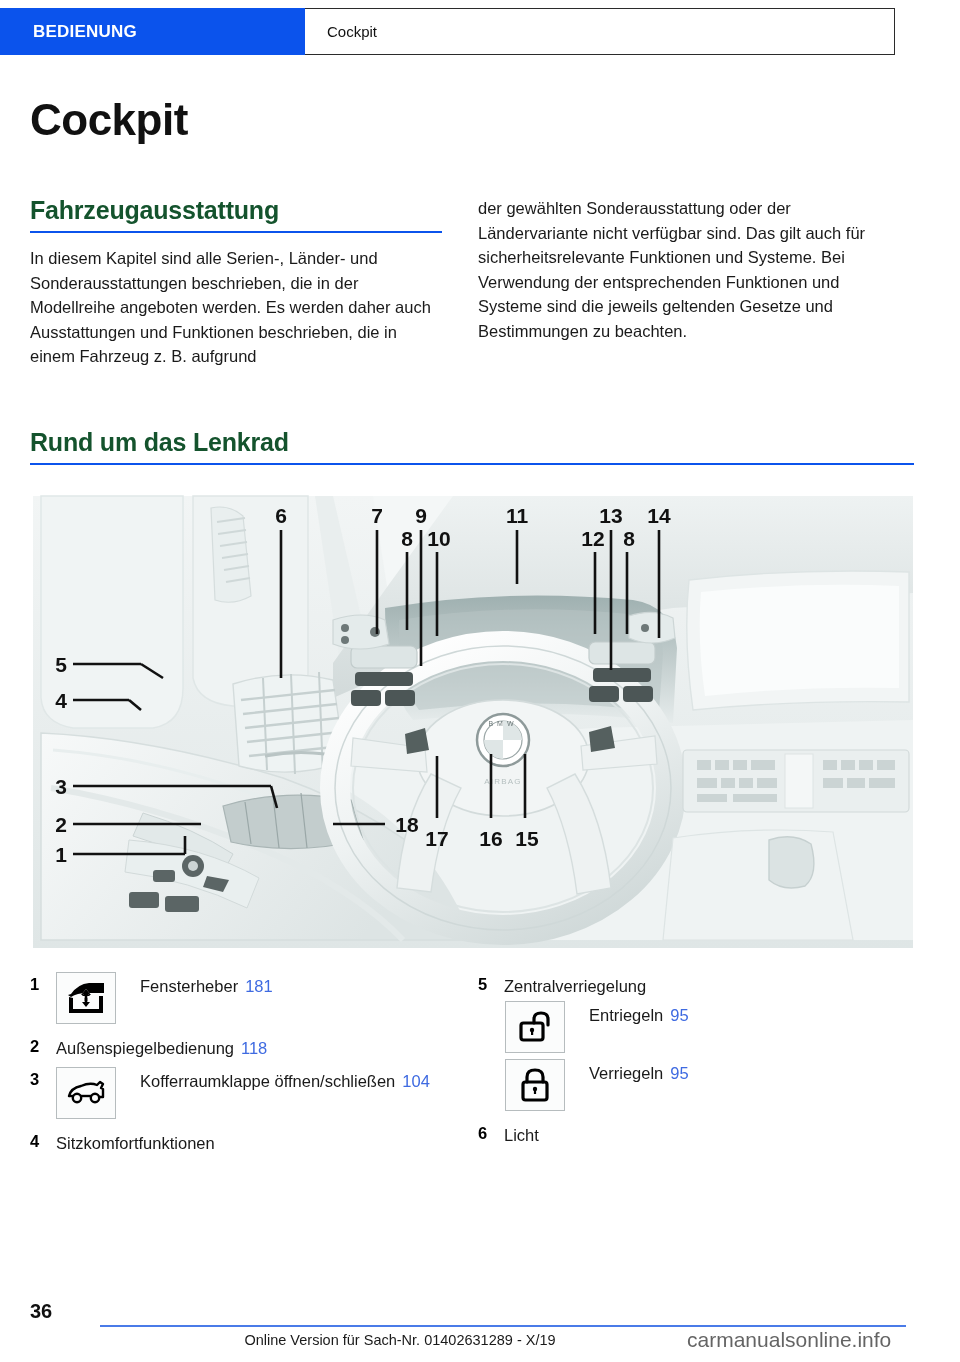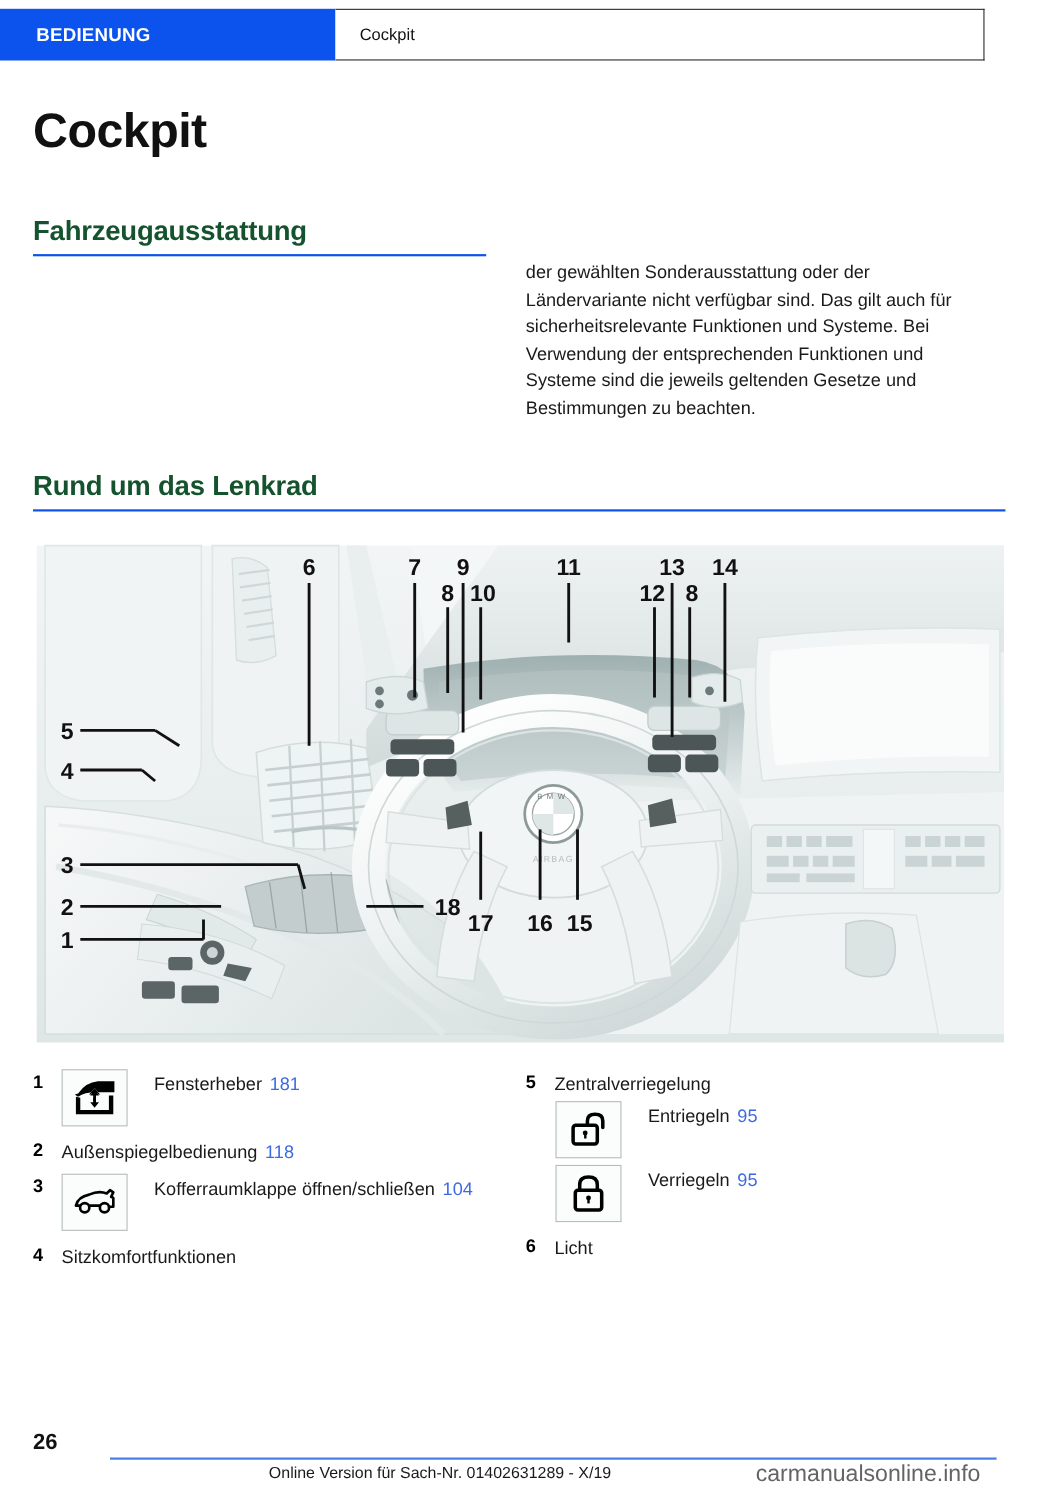--- a/index.html
+++ b/index.html
@@ -44,21 +44,21 @@
   .page-title {
     position: absolute; left: 30px; top: 95px;
     font-size: 44px; font-weight: bold;
     letter-spacing: -0.5px;
     color: #111111;
   }
 
   
   .intro { position: absolute; top: 196px; left: 0; width: 960px; height: 200px; }
   .col-left  { position: absolute; left: 30px;  width: 412px; }
-  .col-right { position: absolute; left: 478px; width: 412px; margin-top: 40px; }
+  .col-right { position: absolute; left: 478px; width: 412px; }
 
   .h2-blue {
     color: #14532d;
     font-size: 25px;
     font-weight: bold;
     letter-spacing: -0.2px;
     padding-bottom: 6px;
   }
   .h2-rule {
     border-bottom: 2px solid #0b53ec;
@@ -153,20 +153,21 @@
     <span>Cockpit</span>
   </div>
 </div>
 
 <div class="page-title">Cockpit</div>
 
 <div class="intro">
   <div class="col-left">
     <div class="h2-blue">Fahrzeugausstattung</div>
     <div class="h2-rule"></div>
+    <div class="body-text">In diesem Kapitel sind alle Serien-, Länder- und Sonderausstattungen beschrieben, die in der Modellreihe angeboten werden. Es werden daher auch Ausstattungen und Funktionen beschrieben, die in einem Fahrzeug z. B. aufgrund</div>
   </div>
   <div class="col-right">
     <div class="body-text">der gewählten Sonderausstattung oder der Ländervariante nicht verfügbar sind. Das gilt auch für sicherheitsrelevante Funktionen und Systeme. Bei Verwendung der entsprechenden Funktionen und Systeme sind die jeweils geltenden Gesetze und Bestimmungen zu beachten.</div>
   </div>
 </div>
 
 <div class="section-head">
   <div class="h2-blue">Rund um das Lenkrad</div>
   <div class="h2-rule"></div>
 </div>
@@ -508,16 +509,16 @@
     <div class="leg-row mt10">
       <div class="leg-num">6</div>
       <div class="leg-body">
         <span class="leg-text">Licht</span>
       </div>
     </div>
 
   </div>
 </div>
 
-<div class="footer-pagenum">26</div>
+<div class="footer-pagenum">36</div>
 <div class="footer-rule"></div>
 <div class="footer-note">Online Version für Sach-Nr. 01402631289 - X/19</div>
 <div class="footer-watermark">carmanualsonline.info</div>
 
 </body></html>

